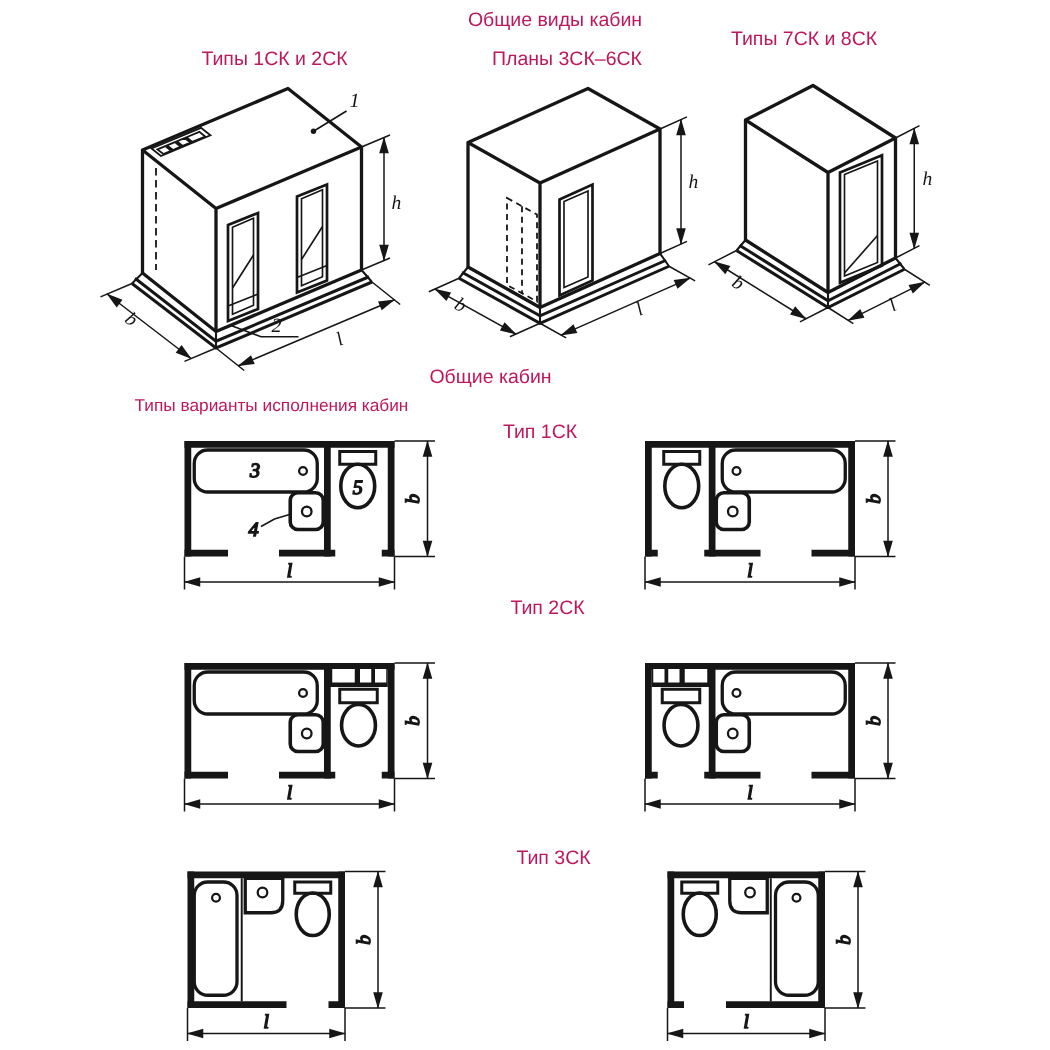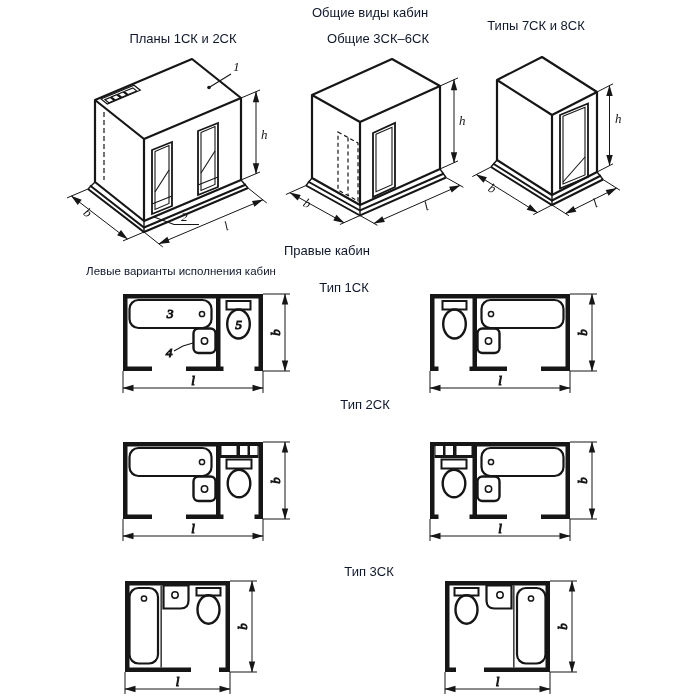--- a/index.html
+++ b/index.html
@@ -1,35 +1,35 @@
 <!DOCTYPE html>
 <html><head>
 <meta charset="utf-8">
 <style>
   html,body{margin:0;padding:0;background:#fff;}
   .stage{position:relative;width:637px;height:700px;background:#ffffff;overflow:hidden;
-         font-family:"Liberation Sans","DejaVu Sans",sans-serif;color:#0f172a;}
+         font-family:"Liberation Sans","DejaVu Sans",sans-serif;color:#be185d;}
   .h{position:absolute;transform:translateX(-50%);font-size:13px;white-space:nowrap;}
   .h.small{font-size:11.5px;}
   .stage svg{position:absolute;overflow:visible;}
   .dim{font:italic 13px "Liberation Serif","DejaVu Serif",serif;fill:#161616;}
   .callout{font:italic 13.5px "Liberation Serif","DejaVu Serif",serif;fill:#161616;}
 </style>
 </head>
 <body>
 
 <div class="stage">
 
   <div class="h" style="left:370px;top:5px">Общие виды кабин</div>
-  <div class="h" style="left:183px;top:31px">Планы 1СК и 2СК</div>
-  <div class="h" style="left:378px;top:31px">Общие 3СК–6СК</div>
+  <div class="h" style="left:183px;top:31px">Типы 1СК и 2СК</div>
+  <div class="h" style="left:378px;top:31px">Планы 3СК–6СК</div>
   <div class="h" style="left:536px;top:18px">Типы 7СК и 8СК</div>
-  <div class="h" style="left:327px;top:243px">Правые кабин</div>
-  <div class="h small" style="left:181px;top:265px">Левые варианты исполнения кабин</div>
-  <div class="h" style="left:344px;top:280px">Тип 1СК</div>
+  <div class="h" style="left:327px;top:243px">Общие кабин</div>
+  <div class="h small" style="left:181px;top:265px">Типы варианты исполнения кабин</div>
+  <div class="h" style="left:360px;top:280px">Тип 1СК</div>
   <div class="h" style="left:365px;top:397px">Тип 2СК</div>
   <div class="h" style="left:369px;top:564px">Тип 3СК</div>
 
   <svg style="left:55px;top:55px;width:235px;height:205px" viewBox="0 0 235 205">
     <defs>
       <marker id="m1" viewBox="0 0 12 8" refX="11" refY="4" markerWidth="12" markerHeight="8" orient="auto-start-reverse" markerUnits="userSpaceOnUse">
         <path d="M0.5,0.8 L11.5,4 L0.5,7.2 Z" fill="#161616"></path>
       </marker>
     </defs>
     <g fill="#ffffff" stroke="#161616" stroke-width="2.2" stroke-linejoin="round">

